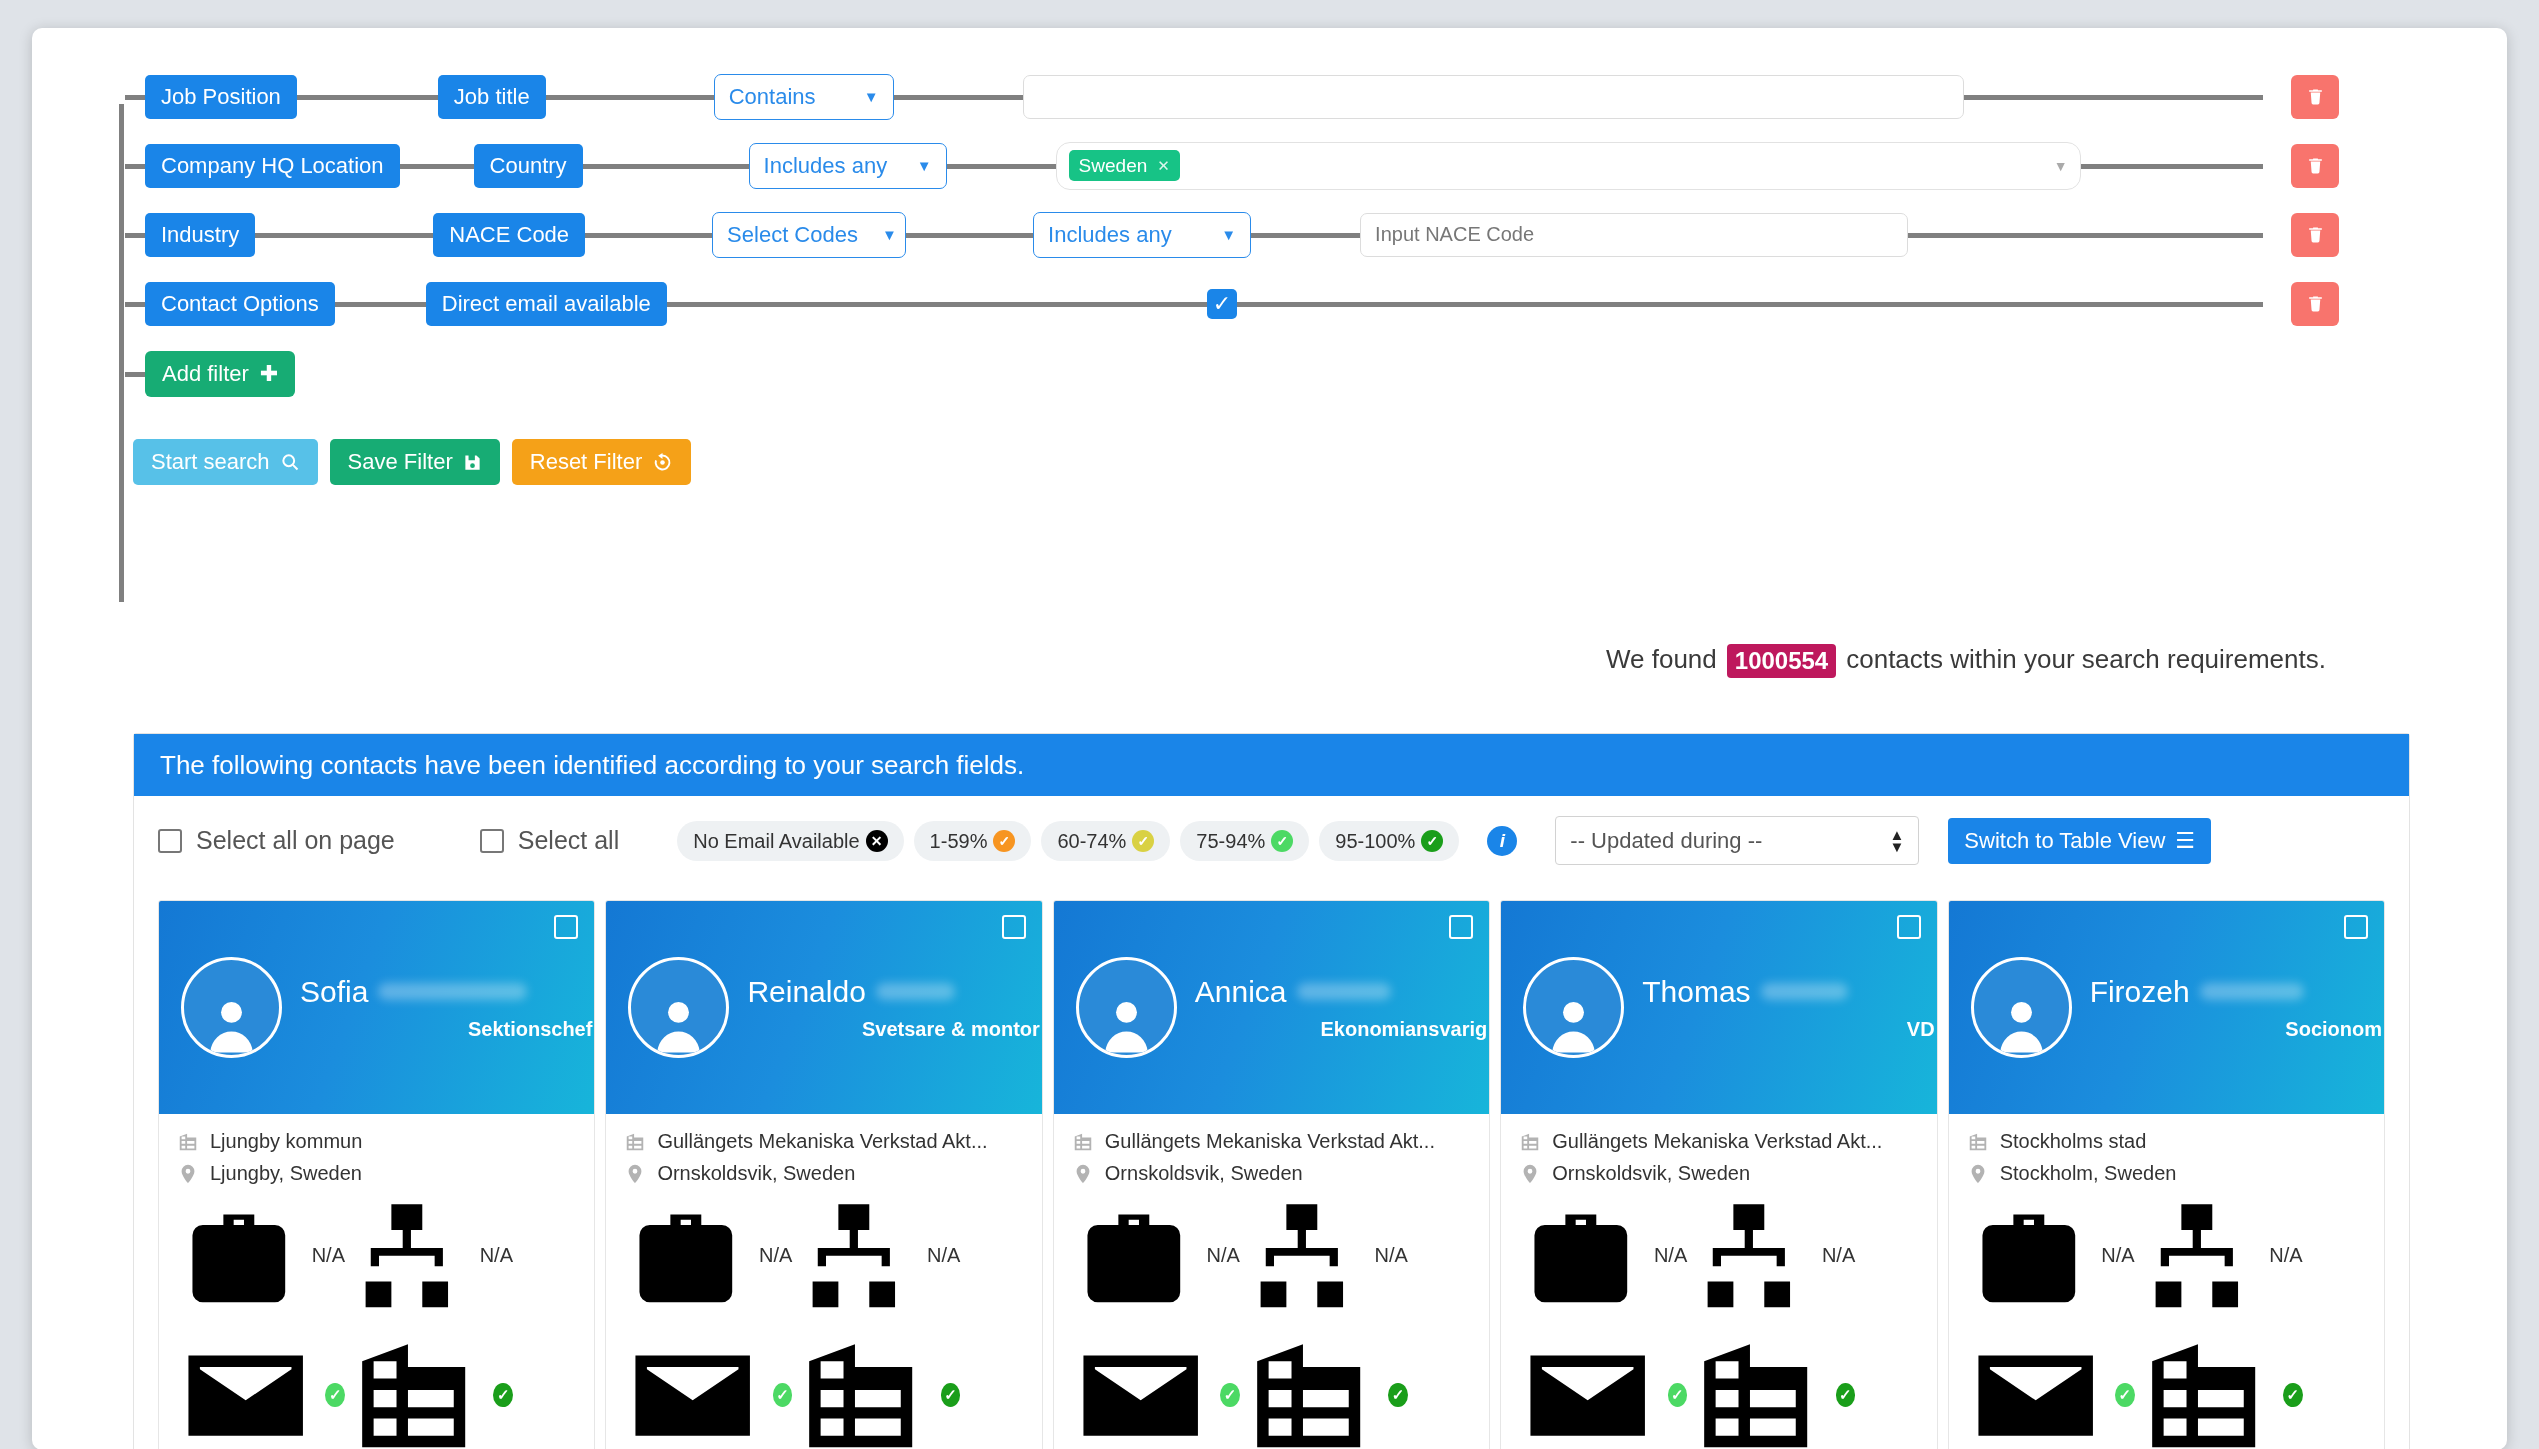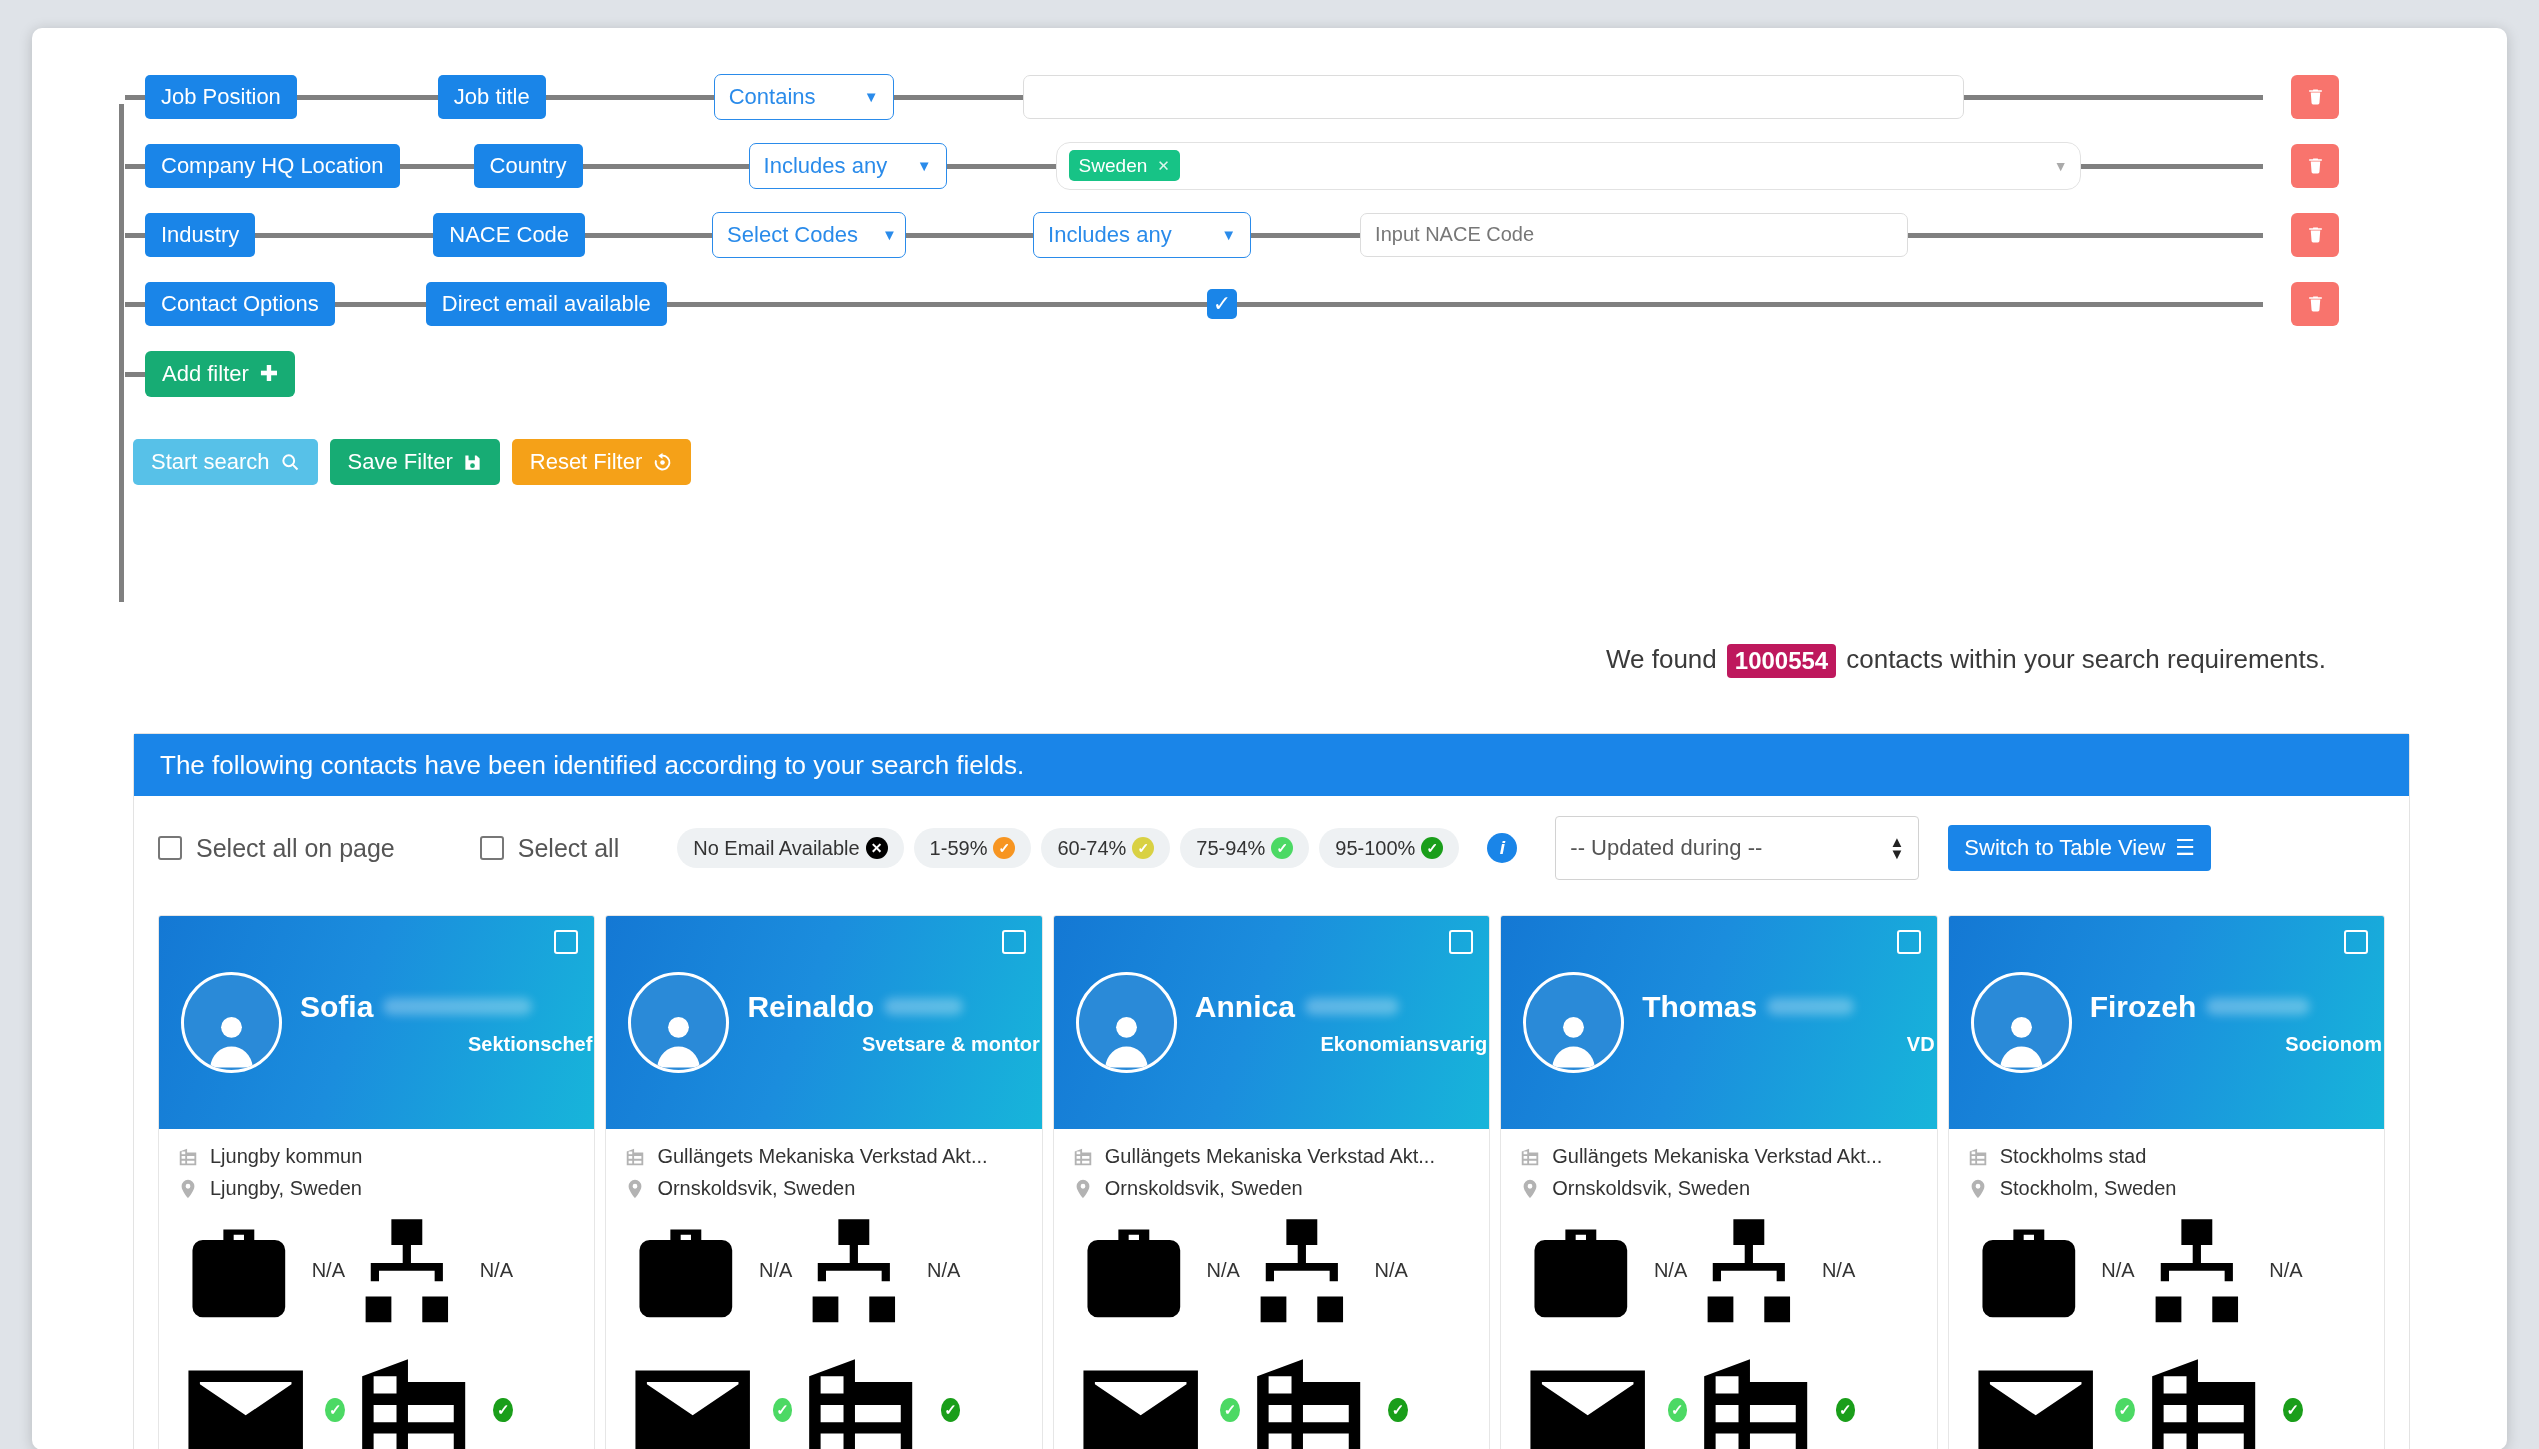--- a/index.html
+++ b/index.html
@@ -145,21 +145,21 @@
   .dot { width:22px; height:22px; border-radius:50%; display:inline-flex;
          align-items:center; justify-content:center; color:#fff; font-size:14px; font-weight:bold;}
   .d-black{background:#000;} .d-orange{background:#f79521;} .d-yellow{background:#d9d143;}
   .d-ltgreen{background:#4cd964;} .d-green{background:#1a9e1a;}
   .info-ic {
     width:30px;height:30px;border-radius:50%;background:#1a85e8;color:#fff;
     display:flex;align-items:center;justify-content:center;font-size:19px;font-style:italic;
     font-weight:bold;margin-left:18px; cursor:pointer;
   }
   .updated-sel {
-    margin-left:22px; width:364px; height:64px;
+    margin-left:22px; width:364px; height:49px;
     border:1px solid #d2d2d2; border-radius:4px; background:#fff;
     display:flex; align-items:center; justify-content:space-between;
     padding:0 14px; font-size:22px; color:#555; cursor:pointer;
   }
   .updated-sel .spin { font-size:15px; color:#222; line-height:.8; text-align:center;}
   .table-view-btn {
     margin-left:13px; background:#1a85e8; color:#fff; border:none; border-radius:4px;
     height:46px; padding:0 16px; font-size:22px; display:flex; align-items:center; gap:10px;
     cursor:pointer;
   }
@@ -178,21 +178,21 @@
   }
   .avatar {
     width:101px; height:101px; border-radius:50%;
     border:3px solid #fff; background:#2a8ad8;
     display:flex; align-items:flex-end; justify-content:center; overflow:hidden;
     flex:0 0 auto;
   }
   .avatar svg { width:61px; height:61px; }
   .name-block { margin-left:18px; color:#fff; flex:1; }
   .name-row { display:flex; align-items:center; gap:10px; }
-  .fname { font-size:30px; font-weight:bold; }
+  .fname { font-size:30px; font-weight:normal; }
   .lname-blur {
     height:17px; border-radius:9px; background:rgba(255,255,255,.30);
     filter:blur(5px); flex:0 0 auto;
   }
   .job { font-size:20px; font-weight:bold; text-align:right; padding-right:2px; margin-top:9px;}
   .card-body { padding:16px 18px 0 18px; font-size:20px; color:#333; }
   .brow { display:flex; align-items:center; gap:11px; margin-bottom:9px; }
   .brow .ic { width:22px; height:22px; flex:0 0 auto; fill:#b3b3b3; }
   .brow .txt { white-space:nowrap; overflow:hidden; text-overflow:ellipsis; }
   .brow2 { display:flex; align-items:center; margin-bottom:9px; }

